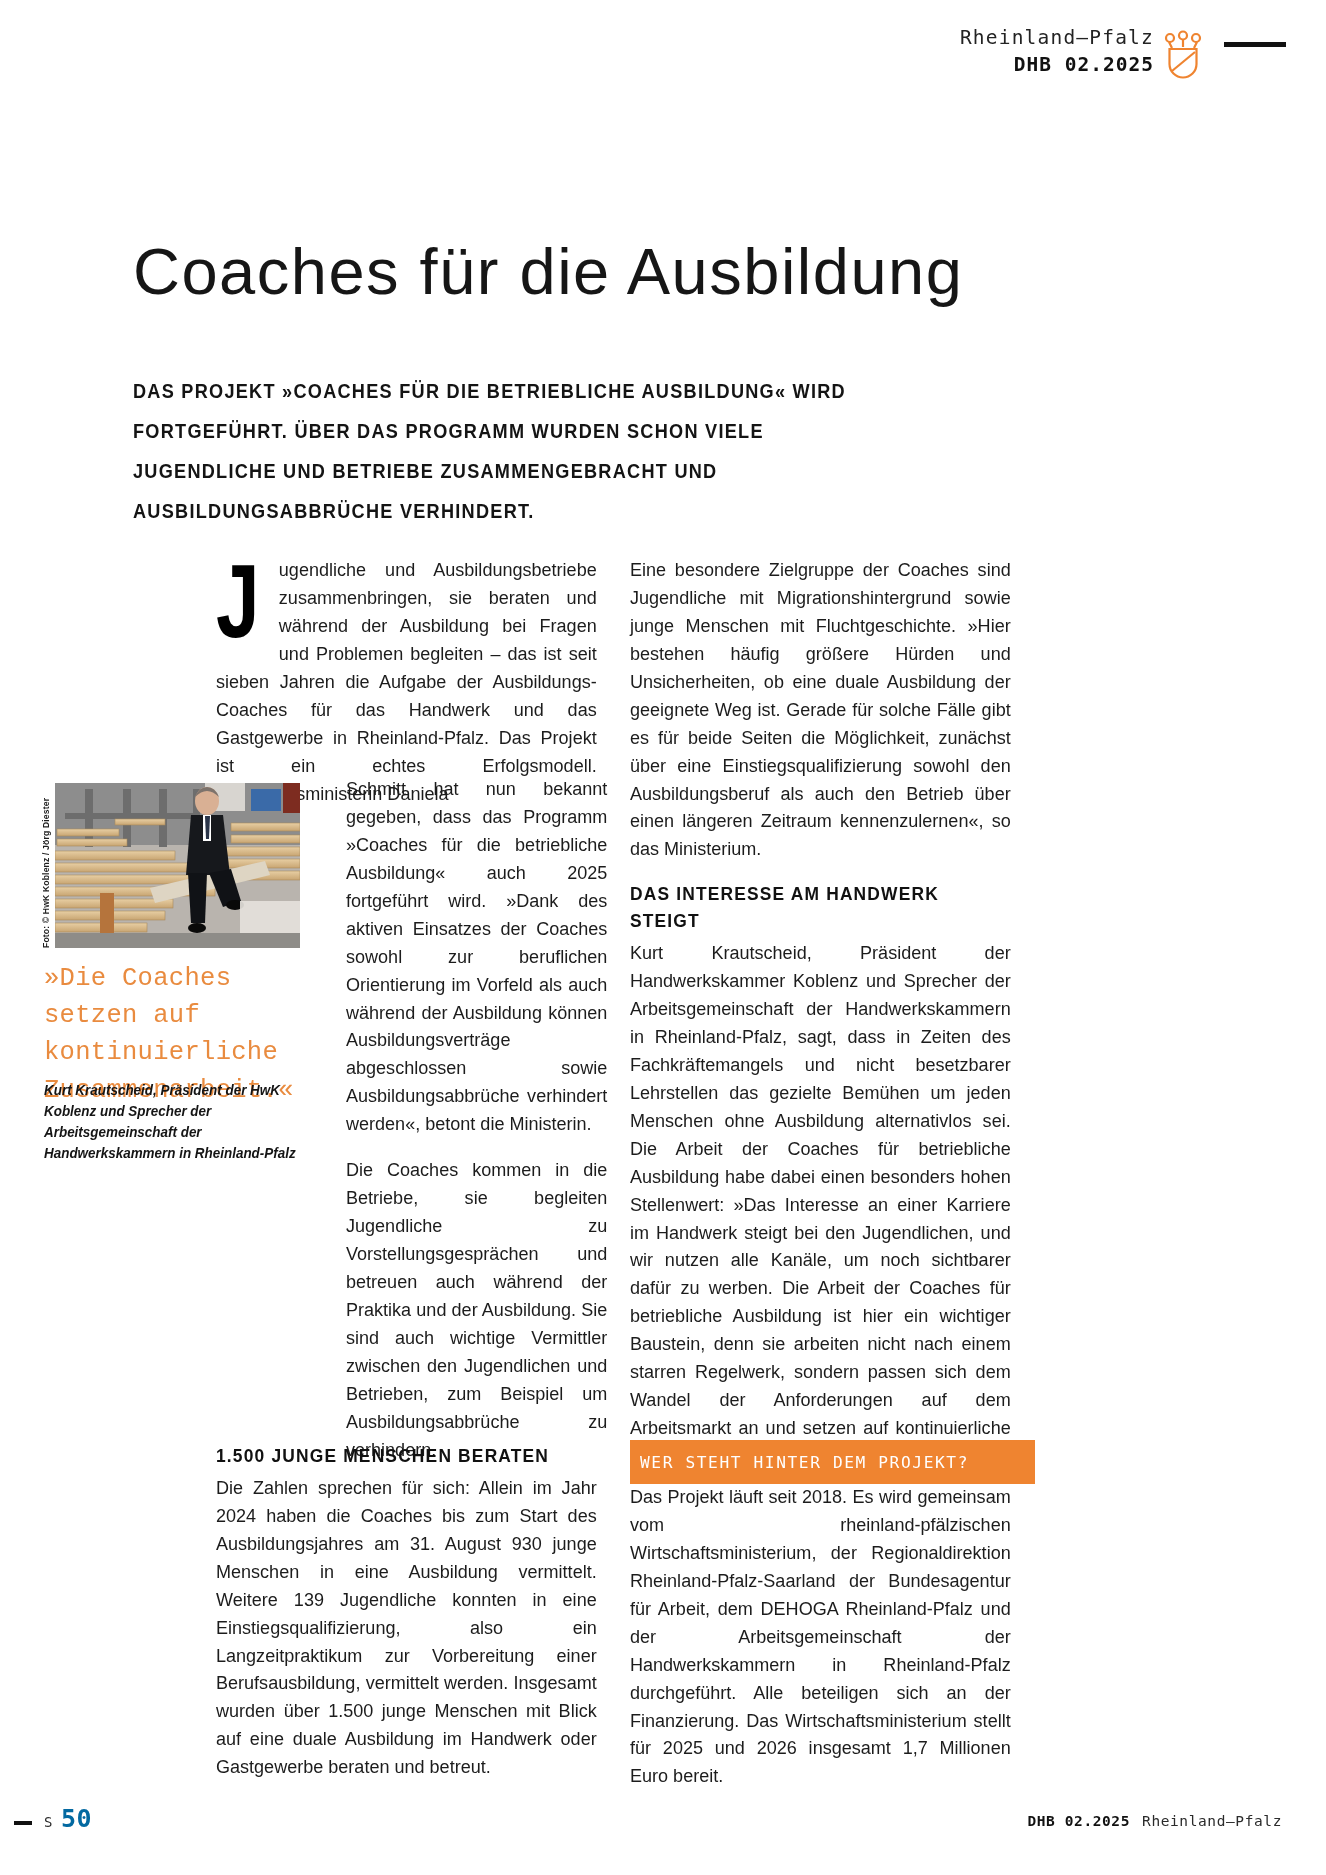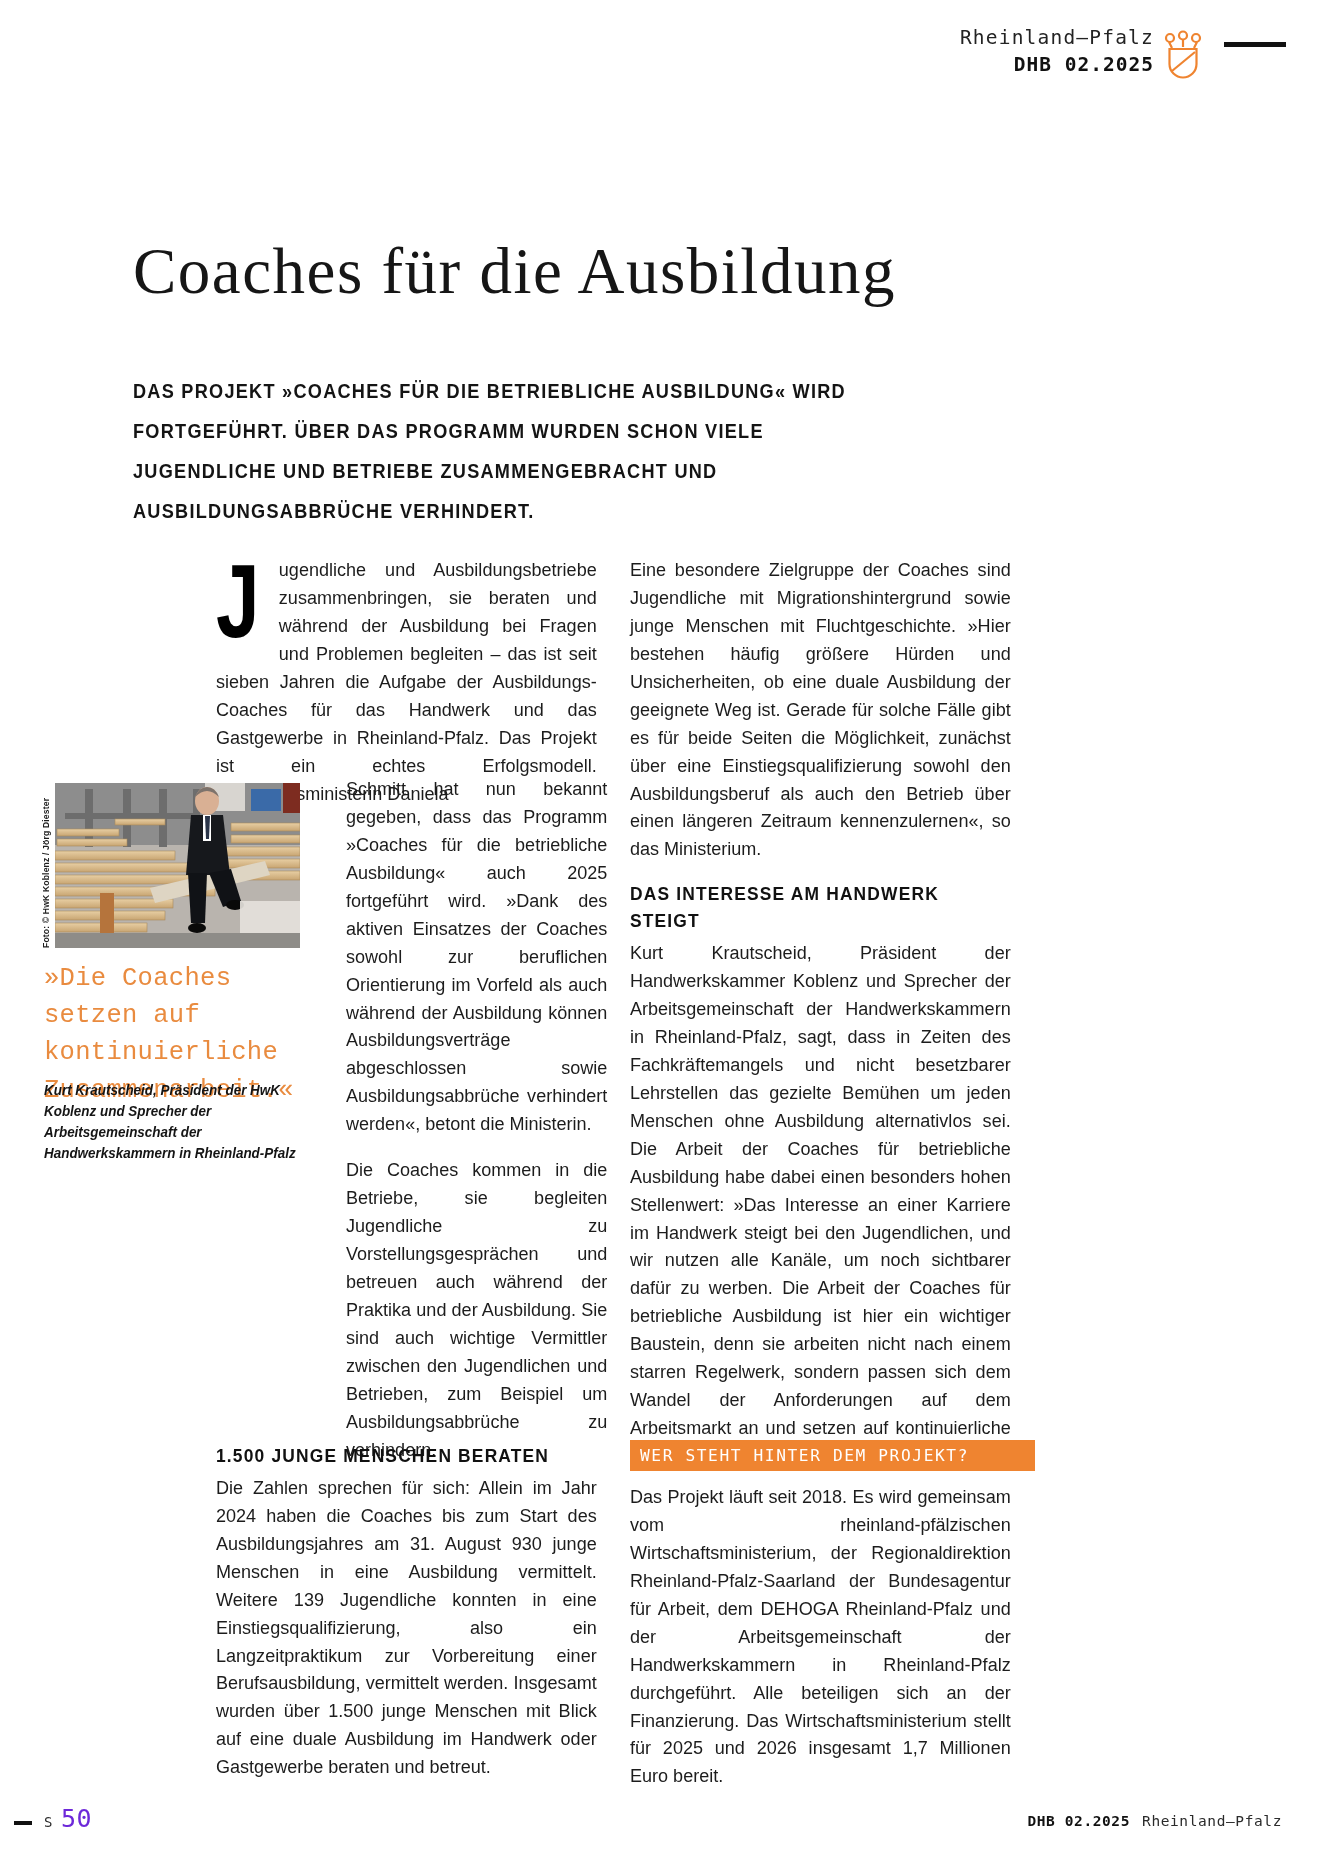--- a/index.html
+++ b/index.html
@@ -61,21 +61,21 @@
     margin-left: 22px;
     flex: 0 0 auto;
   }
 
   
   .headline {
     position: absolute;
     left: 133px;
     top: 196px;
     width: 860px;
-    font-family: Liberation Serif, serif;
+    font-family: Liberation Sans, sans-serif;
     font-size: 65px;
     line-height: 1.10;
     letter-spacing: 1.5px;
     color: #161616;
     font-weight: 400;
     margin-top: 40px;
   }
 
   
   .lead {
@@ -215,21 +215,21 @@
     transform: scaleX(0.94);
     transform-origin: left top;
   }
 
   
   .orange-box {
     position: absolute;
     left: 630px;
     top: 1440px;
     width: 405px;
-    height: 31px;
+    height: 44px;
     background: #ef8430;
     color: #ffffff;
     font-family: "DejaVu Sans Mono", monospace;
     font-size: 16.2px;
     letter-spacing: 1.6px;
     display: flex;
     align-items: center;
     padding-left: 10px;
     box-sizing: border-box;
   }
@@ -253,22 +253,22 @@
   }
   .footer-s {
     font-family: "DejaVu Sans Mono", monospace;
     font-size: 14px;
     color: #2a2a2a;
     letter-spacing: 0.5px;
   }
   .footer-page {
     font-family: "DejaVu Sans Mono", monospace;
     font-size: 25px;
-    font-weight: normal;
-    color: #6d28d9;
+    font-weight: bold;
+    color: #0369a1;
     letter-spacing: 0.5px;
   }
   .footer-right {
     position: absolute;
     right: 44px;
     bottom: 46px;
     display: flex;
     align-items: baseline;
     gap: 12px;
     white-space: nowrap;

